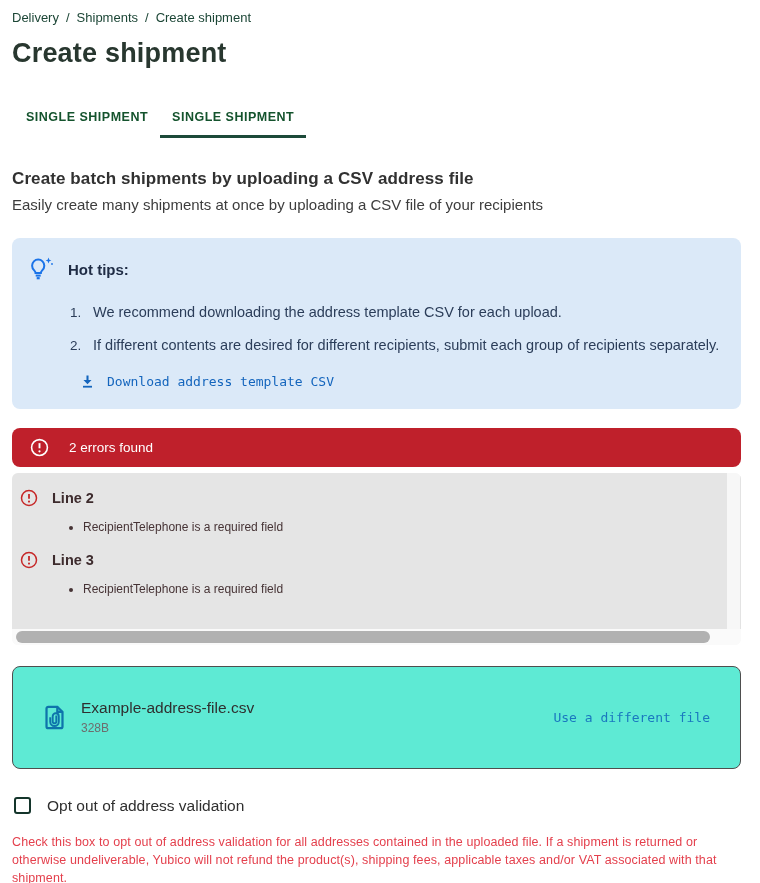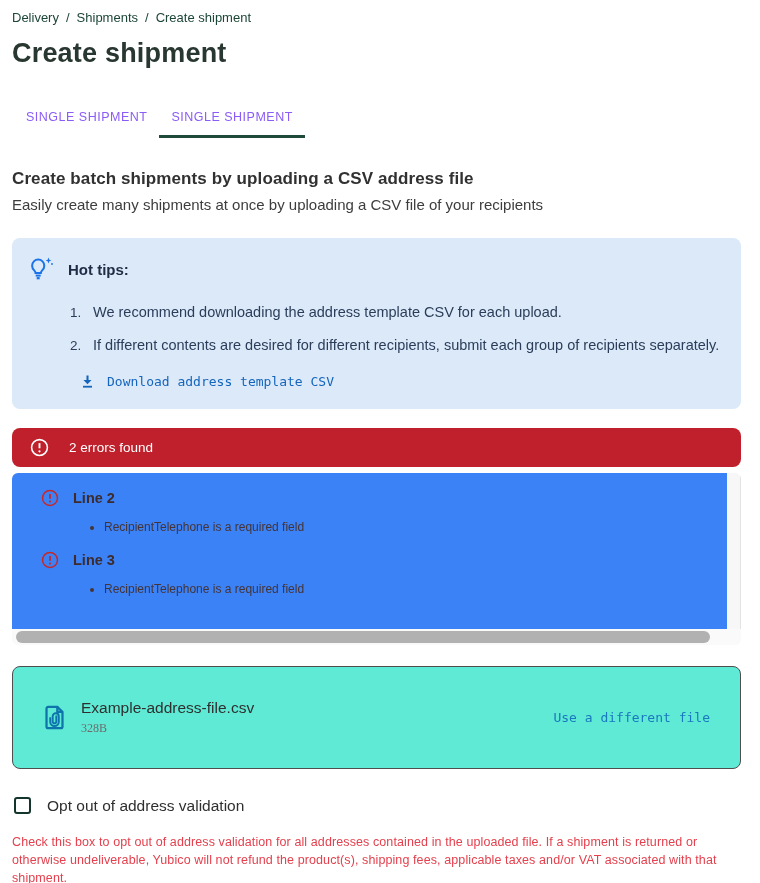--- a/index.html
+++ b/index.html
@@ -17,21 +17,21 @@
   .breadcrumb .sep { color:#1c4636; }
 
   
   h1.page-title {
     margin-top:13px; font-size:27px; font-weight:bold; color:#28372f; letter-spacing:.2px;
   }
 
   
   .tabs { display:flex; margin-top:31px; padding-left:2px; }
   .tab {
-    font-size:12.5px; font-weight:normal; letter-spacing:.5px; color:#8b5cf6;
+    font-size:12.5px; font-weight:bold; letter-spacing:.5px; color:#14532d;
     padding:10px 12px 11px 12px; cursor:pointer; border-bottom:3px solid transparent;text-align:right;
   }
   .tab.active { border-bottom-color:#1d4a39; }
   .tab-divider { height:1px; background:#2e5c49; margin:-1px -19px 0 0px; position:relative; z-index:-1; }
 
   
   .section-heading { margin-top:31px; font-size:17px; font-weight:bold; color:#313131; letter-spacing:.1px; }
   .section-sub { margin-top:7px; font-size:15px; color:#3d3d3d; }
 
   
@@ -60,21 +60,21 @@
     margin-top:19px; height:39px; background:#bf202b; border-radius:8px;
     display:flex; align-items:center; gap:20px; padding:0 18px; color:#ffffff;
   }
   .error-banner .txt { font-size:13.5px; }
   .err-icon { width:19px; height:19px; flex:0 0 auto; }
 
   
   .error-panel { margin-top:6px; border-radius:6px; background:#fafafa; overflow:hidden; }
   .error-scroll-wrap { display:flex; }
   .error-scroll {
-    background:#3b82f6; flex:1 1 auto; padding:13px 0 16px 29px; min-height:131px;
+    background:#e5e5e5; flex:1 1 auto; padding:13px 0 16px 8px; min-height:131px;
   }
   .v-gutter { flex:0 0 14px; background:#f7f7f7; border-right:1px solid #e3e3e3; }
   .error-group-header { display:flex; align-items:center; gap:14px; margin-top:3px; }
   .error-group-header .g-title { font-size:14.5px; font-weight:bold; color:#3d2b2d; }
   .err-icon-red { width:18px; height:18px; flex:0 0 auto; }
   .error-scroll ul { list-style:disc; padding-left:63px; margin:11px 0 15px 0; }
   .error-scroll ul li { font-size:12px; color:#463335; line-height:1.5; }
   .hscrollbar {
     height:16px; background:#fafafa; position:relative;
   }
@@ -84,21 +84,21 @@
   }
 
   
   .file-card {
     margin-top:21px; border:1px solid #4e4e4e; border-radius:8px; height:103px;
     display:flex; align-items:center; padding:0 30px 0 28px; background:#5eead4;
   }
   .file-icon { width:27px; height:27px; flex:0 0 auto; }
   .file-meta { margin-left:13px; }
   .file-name { font-size:15.5px; color:#2f2f2f; }
-  .file-size { font-family:Liberation Serif, serif; font-size:12px; color:#6d6d6d; margin-top:4px; }
+  .file-size { font-family:Liberation Sans, sans-serif; font-size:12px; color:#6d6d6d; margin-top:4px; }
   .file-action {
     margin-left:auto; font-family:"DejaVu Sans Mono", monospace; font-size:13px;
     color:#1a78bf; cursor:pointer; text-decoration:none;
   }
 
   
   .optout { display:flex; align-items:center; gap:16px; margin-top:28px; padding-left:2px; cursor:pointer; }
   .checkbox {
     width:17px; height:17px; border:2px solid#14352b; border-radius:3px; background:#fff;
   }

